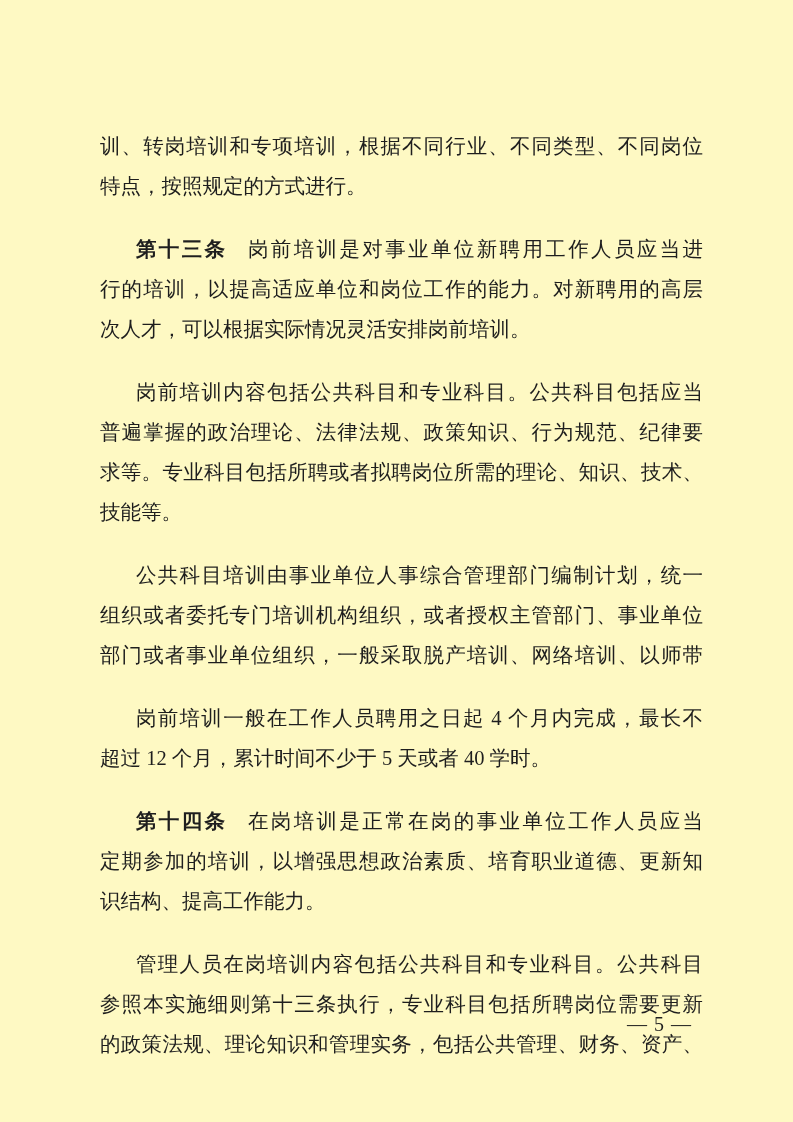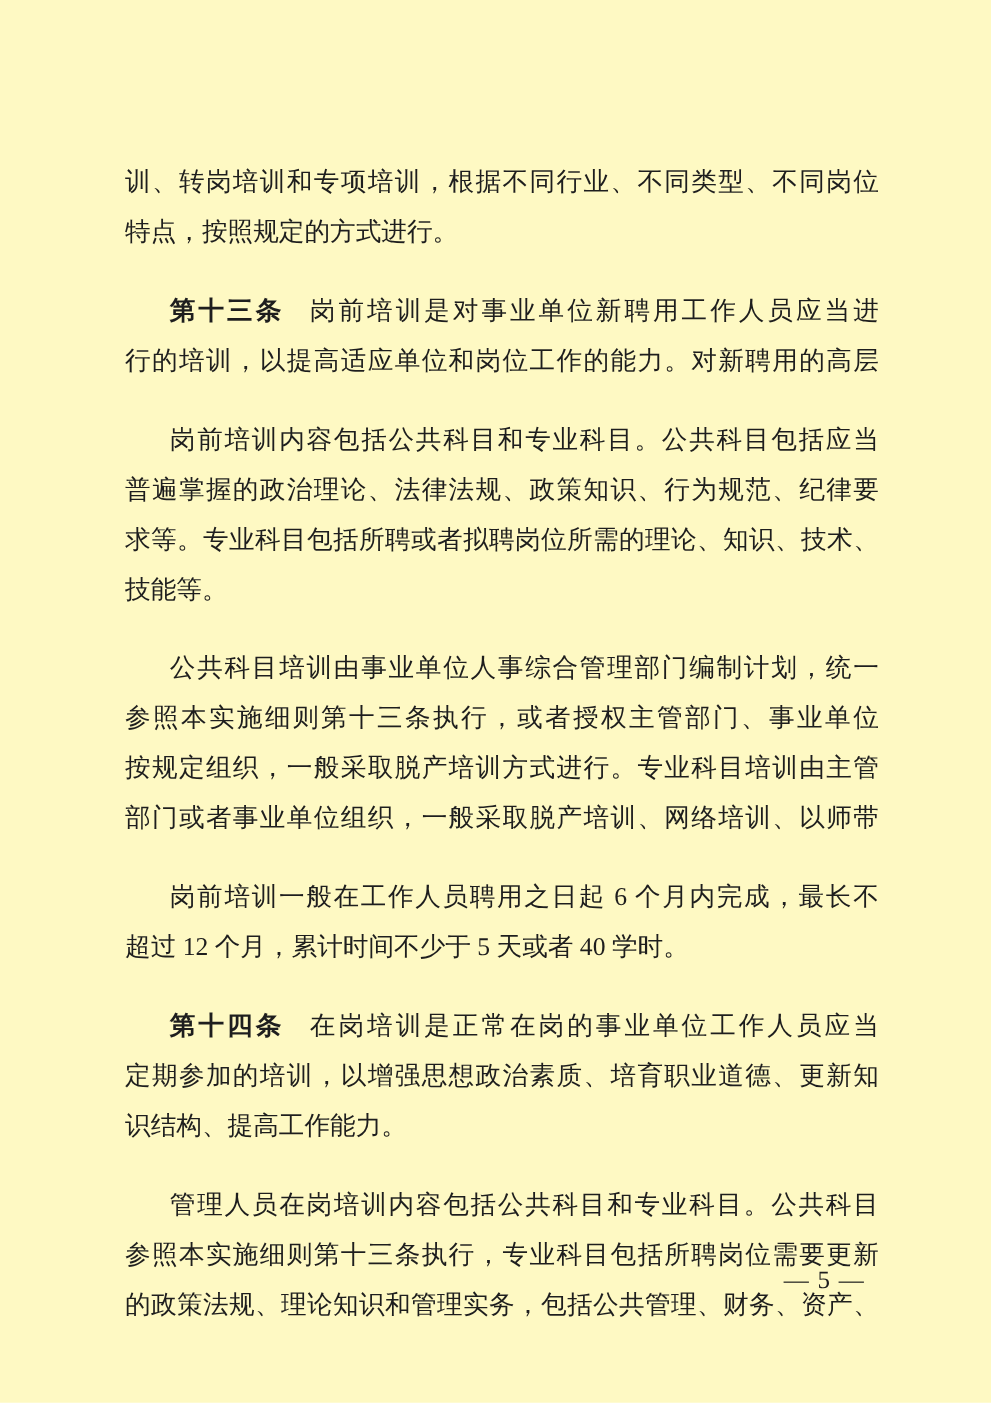--- a/index.html
+++ b/index.html
@@ -51,29 +51,29 @@
 </style>
 </head>
 <body>
 
 <div class="page">
   <div class="text-block">
     <div class="line j">训、转岗培训和专项培训，根据不同行业、不同类型、不同岗位</div>
     <div class="line">特点，按照规定的方式进行。</div>
     <div class="line j ind"><span class="art">第十三条</span><span>岗前培训是对事业单位新聘用工作人员应当进</span></div>
     <div class="line j">行的培训，以提高适应单位和岗位工作的能力。对新聘用的高层</div>
+    <div class="line">次人才，可以根据实际情况灵活安排岗前培训。</div>
     <div class="line j ind">岗前培训内容包括公共科目和专业科目。公共科目包括应当</div>
     <div class="line j">普遍掌握的政治理论、法律法规、政策知识、行为规范、纪律要</div>
     <div class="line j">求等。专业科目包括所聘或者拟聘岗位所需的理论、知识、技术、</div>
     <div class="line">技能等。</div>
     <div class="line j ind">公共科目培训由事业单位人事综合管理部门编制计划，统一</div>
-    <div class="line j">参照本实施细则第十三条执行，或者授权主管部门、事业单位</div>
-    <div class="line j">按规定组织，一般采取脱产培训方式进行。专业科目培训由主管</div>
+    <div class="line j">组织或者委托专门培训机构组织，或者授权主管部门、事业单位</div>
     <div class="line j">部门或者事业单位组织，一般采取脱产培训、网络培训、以师带</div>
-    <div class="line j ind">岗前培训一般在工作人员聘用之日起 6 个月内完成，最长不</div>
+    <div class="line j ind">岗前培训一般在工作人员聘用之日起 4 个月内完成，最长不</div>
     <div class="line">超过 12 个月，累计时间不少于 5 天或者 40 学时。</div>
     <div class="line j ind"><span class="art">第十四条</span><span>在岗培训是正常在岗的事业单位工作人员应当</span></div>
     <div class="line j">定期参加的培训，以增强思想政治素质、培育职业道德、更新知</div>
     <div class="line">识结构、提高工作能力。</div>
     <div class="line j ind">管理人员在岗培训内容包括公共科目和专业科目。公共科目</div>
     <div class="line j">参照本实施细则第十三条执行，专业科目包括所聘岗位需要更新</div>
     <div class="line j">的政策法规、理论知识和管理实务，包括公共管理、财务、资产、</div>
   </div>
   <div class="page-number">— 5 —</div>
 </div>

